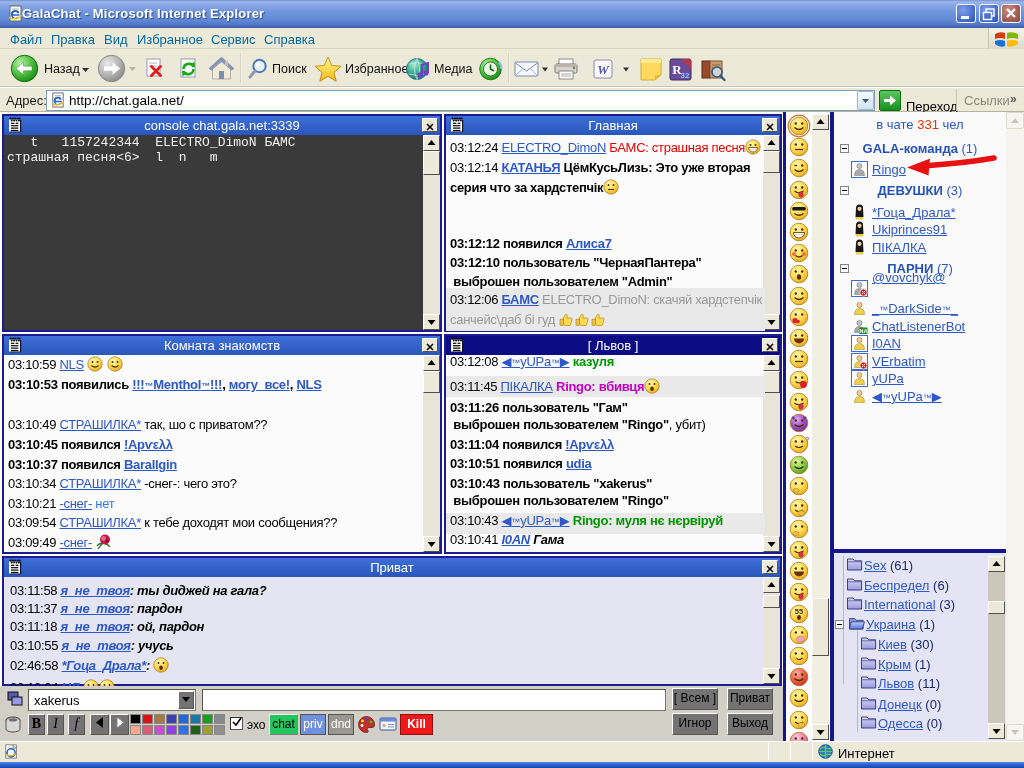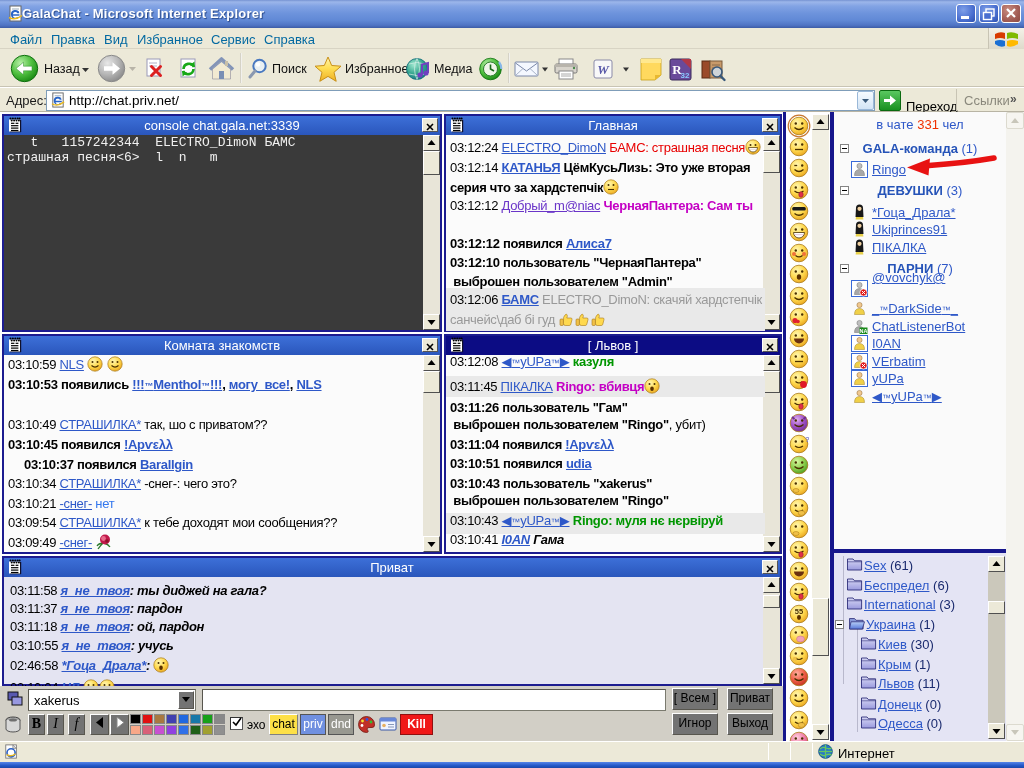--- a/index.html
+++ b/index.html
@@ -250,21 +250,21 @@
 <div id="addrbar" class="abs"></div>
 <div class="abs" style="left:6px;top:93px;font-size:13px;color:#1a1a1a">Адрес:</div>
 <div id="addrinput" class="abs"></div>
 <svg class="abs" style="left:50px;top:92px" width="16" height="16" viewBox="0 0 17 17">
 <rect x="3" y="1" width="11" height="15" fill="#fff" stroke="#666"></rect>
 <line x1="5" y1="4" x2="12" y2="4" stroke="#9ab"></line>
       <line x1="5" y1="6.5" x2="12" y2="6.5" stroke="#9ab"></line>
 <path d="M8.2 13.6 a4.3 4.3 0 1 1 4.2 -5.4 h-2 a2.4 2.4 0 0 0 -4.5 1 h6.6 v1.6 h-6.6 a2.4 2.4 0 0 0 4.3 1.2 h2.1 a4.3 4.3 0 0 1 -4.1 1.6z" fill="#2864c8"></path>
 <path d="M2 12.5 q6 3.5 13 -2" fill="none" stroke="#e8b820" stroke-width="1.5"></path>
 </svg>
-<div class="abs" style="left:69px;top:93px;font-size:13.5px;color:#000">http://chat.priv.net/</div>
+<div class="abs" style="left:69px;top:93px;font-size:13.5px;color:#000">http://chat.gala.net/</div>
 <div class="abs" style="left:857px;top:91px;width:17px;height:19px;background:linear-gradient(180deg,#f6fbff,#d3e4f5);border:1px solid #9ab8d8;border-radius:2px"></div>
 <svg class="abs" style="left:861px;top:98px" width="9" height="6">
       <path d="M1 1 L4.5 5 L8 1 Z" fill="#3a5a7a"></path>
     </svg>
 <div class="abs" style="left:879px;top:90px;width:22px;height:21px;background:linear-gradient(180deg,#5ac860,#189020);border:1px solid #0a6a10;border-radius:2px"></div>
 <svg class="abs" style="left:883px;top:94px" width="14" height="13">
       <path d="M1 5 H7 V1.5 L13 6.5 L7 11.5 V8 H1 Z" fill="#fff"></path>
     </svg>
 <div class="abs" style="left:906px;top:99px;font-size:13px">Переход</div>
 <div class="abs" style="left:956px;top:89px;width:1px;height:22px;background:#c8c4b4"></div>
@@ -357,21 +357,20 @@
           <path d="M3.5 8.5 h9 a4.5 4.5 0 0 1 -9 0 z" fill="#fff" stroke="#4a3000" stroke-width=".7"></path>
           <line x1="4.5" y1="10.3" x2="11.5" y2="10.3" stroke="#caa" stroke-width=".5"></line>
         </svg></div>
 <div class="msg" style="left:4px;top:44px"><span>03:12:14 <a class="lkb">КАТАНЬЯ</a> <span class="b">ЦёмКусьЛизь: Это уже вторая</span></span></div>
 <div class="msg" style="left:4px;top:63px"><span class="b">серия что за хардстепчік</span><svg width="16" height="16" viewBox="0 0 16 16" style="vertical-align:-3px">
           <circle cx="8" cy="8" r="7.2" fill="url(#gy)" stroke="#a87818" stroke-width=".7"></circle>
           <circle cx="5.5" cy="6" r="1" fill="#4a3000"></circle>
           <circle cx="10.5" cy="6" r="1" fill="#4a3000"></circle>
           <line x1="5" y1="10.5" x2="11" y2="10.5" stroke="#4a3000" stroke-width="1.1"></line>
         </svg></div>
-<div class="msg" style="left:4px;top:82px">03:12:12 <a class="lk" style="color:#6a35c8">Добрый_m@niac</a> <span class="mag">ЧернаяПантера: Сам ты</span></div>
 <div class="msg" style="left:4px;top:120px"><span class="b">03:12:12 появился <a class="lkb">Алиса7</a></span></div>
 <div class="msg" style="left:4px;top:139px"><span class="b">03:12:10 пользователь "ЧернаяПантера"</span></div>
 <div class="msg" style="left:4px;top:158px"><span class="b">&nbsp;выброшен пользователем "Admin"</span></div>
 <div class="msg" style="left:4px;top:176px">03:12:06 <a class="lkb">БАМС</a> <span class="gry">ELECTRO_DimoN: скачяй хардстепчік</span></div>
 <div class="msg" style="left:4px;top:195px"><span class="gry">санчейс\даб бі гуд</span> <svg width="16" height="16" viewBox="0 0 16 16" style="vertical-align:-3px">
           <rect x="2" y="8" width="3.4" height="6.5" rx="1" fill="#f0c048" stroke="#a87818" stroke-width=".6"></rect>
           <path d="M5.5 9 q-0.5 -3 1.5 -5 q1.5 -1.8 2.2 0 q0.4 1.4 -0.4 3 h4 q1.6 0 1.2 1.6 l-1.2 4.6 q-0.3 1.3 -1.6 1.3 h-4 q-1.7 0 -1.7 -1.8 z" fill="#ffd94e" stroke="#a87818" stroke-width=".6"></path>
         </svg><svg width="16" height="16" viewBox="0 0 16 16" style="vertical-align:-3px">
           <rect x="2" y="8" width="3.4" height="6.5" rx="1" fill="#f0c048" stroke="#a87818" stroke-width=".6"></rect>
           <path d="M5.5 9 q-0.5 -3 1.5 -5 q1.5 -1.8 2.2 0 q0.4 1.4 -0.4 3 h4 q1.6 0 1.2 1.6 l-1.2 4.6 q-0.3 1.3 -1.6 1.3 h-4 q-1.7 0 -1.7 -1.8 z" fill="#ffd94e" stroke="#a87818" stroke-width=".6"></path>
@@ -425,21 +424,21 @@
           <path d="M4.5 9.5 q3.5 3.2 7 0" fill="none" stroke="#4a3000" stroke-width="1.1"></path>
         </svg> <svg width="16" height="16" viewBox="0 0 16 16" style="vertical-align:-3px">
           <circle cx="8" cy="8" r="7.2" fill="url(#gy)" stroke="#a87818" stroke-width=".7"></circle>
           <circle cx="5.5" cy="6" r="1" fill="#4a3000"></circle>
           <circle cx="10.5" cy="6" r="1" fill="#4a3000"></circle>
           <path d="M4.5 9.5 q3.5 3.2 7 0" fill="none" stroke="#4a3000" stroke-width="1.1"></path>
         </svg></div>
 <div class="msg" style="left:4px;top:41px"><span class="b">03:10:53 появились <a class="lkb">!!!<span class="tm">™</span>Menthol<span class="tm">™</span>!!!</a>, <a class="lkb">могу_все!</a>, <a class="lkb">NLS</a></span></div>
 <div class="msg" style="left:4px;top:81px">03:10:49 <a class="lk">СТРАШИЛКА*</a> так, шо с приватом??</div>
 <div class="msg" style="left:4px;top:101px"><span class="b">03:10:45 появился <a class="lkb">!Арѵελλ</a></span></div>
-<div class="msg" style="left:20px;top:121px"><span class="b">03:10:37 появился <a class="lkb">Barallgin</a></span></div>
+<div class="msg" style="left:4px;top:121px"><span class="b">03:10:37 появился <a class="lkb">Barallgin</a></span></div>
 <div class="msg" style="left:4px;top:140px">03:10:34 <a class="lk">СТРАШИЛКА*</a> -снег-: чего это?</div>
 <div class="msg" style="left:4px;top:160px">03:10:21 <a class="lk">-снег-</a> <span class="blu">нет</span></div>
 <div class="msg" style="left:4px;top:179px">03:09:54 <a class="lk">СТРАШИЛКА*</a> к тебе доходят мои сообщения??</div>
 <div class="msg" style="left:4px;top:198px">03:09:49 <a class="lk">-снег-</a> <svg width="18" height="16" viewBox="0 0 18 16" style="vertical-align:-3px">
           <path d="M9 8 Q5 12 3 15 M9 9 q4 1 6 4 M9 9 q-5 0 -7 3" stroke="#2a7a2a" stroke-width="1.3" fill="none"></path>
           <circle cx="10" cy="5.5" r="5" fill="#c0184a"></circle>
           <circle cx="8.5" cy="4.5" r="2.4" fill="#e86a8a"></circle>
           <circle cx="12" cy="7" r="1.8" fill="#90102a"></circle>
         </svg></div>
 </div>
@@ -967,21 +966,21 @@
 <div class="abs" style="left:166px;top:725px;width:11px;height:10px;background:#9040e0;border:1px solid #888"></div>
 <div class="abs" style="left:178px;top:725px;width:11px;height:10px;background:#3070e8;border:1px solid #888"></div>
 <div class="abs" style="left:190px;top:725px;width:11px;height:10px;background:#206018;border:1px solid #888"></div>
 <div class="abs" style="left:202px;top:725px;width:11px;height:10px;background:#a0a030;border:1px solid #888"></div>
 <div class="abs" style="left:214px;top:725px;width:11px;height:10px;background:#909090;border:1px solid #888"></div>
 <div class="abs" style="left:230px;top:717px;width:13px;height:13px;background:#fff;border:1px solid #555;border-top:1.5px solid #333;border-left:1.5px solid #333"></div>
 <svg class="abs" style="left:231px;top:716px" width="12" height="12">
       <path d="M2 6 L5 9 L10 2" fill="none" stroke="#000" stroke-width="1.6"></path>
     </svg>
 <div class="abs" style="left:247px;top:718px;font-size:12px">эхо</div>
-<div class="abs" style="left:269px;top:714px;width:29px;height:21px;background:#fde047;border:1px solid #808080;border-top:1px solid #fff;border-left:1px solid #fff;font-size:12px;text-align:center;line-height:19px">chat</div>
+<div class="abs" style="left:269px;top:714px;width:29px;height:21px;background:#22c55e;border:1px solid #808080;border-top:1px solid #fff;border-left:1px solid #fff;font-size:12px;text-align:center;line-height:19px">chat</div>
 <div class="abs" style="left:300px;top:714px;width:26px;height:21px;background:#7090e0;border:1px solid #555;color:#fff;font-size:12px;text-align:center;line-height:19px">priv</div>
 <div class="abs" style="left:328px;top:714px;width:26px;height:21px;background:#989890;border:1px solid #555;color:#fff;font-size:12px;text-align:center;line-height:19px">dnd</div>
 <svg class="abs" style="left:357px;top:715px" width="19" height="19" viewBox="0 0 19 19">
 <path d="M9.5 1.5 a8 8 0 1 0 0 16 c2 0 2 -1.5 1 -2.5 c-1 -1 0 -2.5 1.5 -2.5 h3 a2.5 2.5 0 0 0 2.5 -2.5 a8 8 0 0 0 -8 -8.5z" fill="#c03028" stroke="#701810" stroke-width=".8"></path>
 <circle cx="5.5" cy="6" r="1.4" fill="#f0e030"></circle>
       <circle cx="10" cy="4.5" r="1.4" fill="#3050e0"></circle>
       <circle cx="14" cy="7" r="1.4" fill="#30c030"></circle>
       <circle cx="5" cy="10.5" r="1.4" fill="#fff"></circle>
 </svg>
 <svg class="abs" style="left:379px;top:716px" width="18" height="16" viewBox="0 0 18 16">

